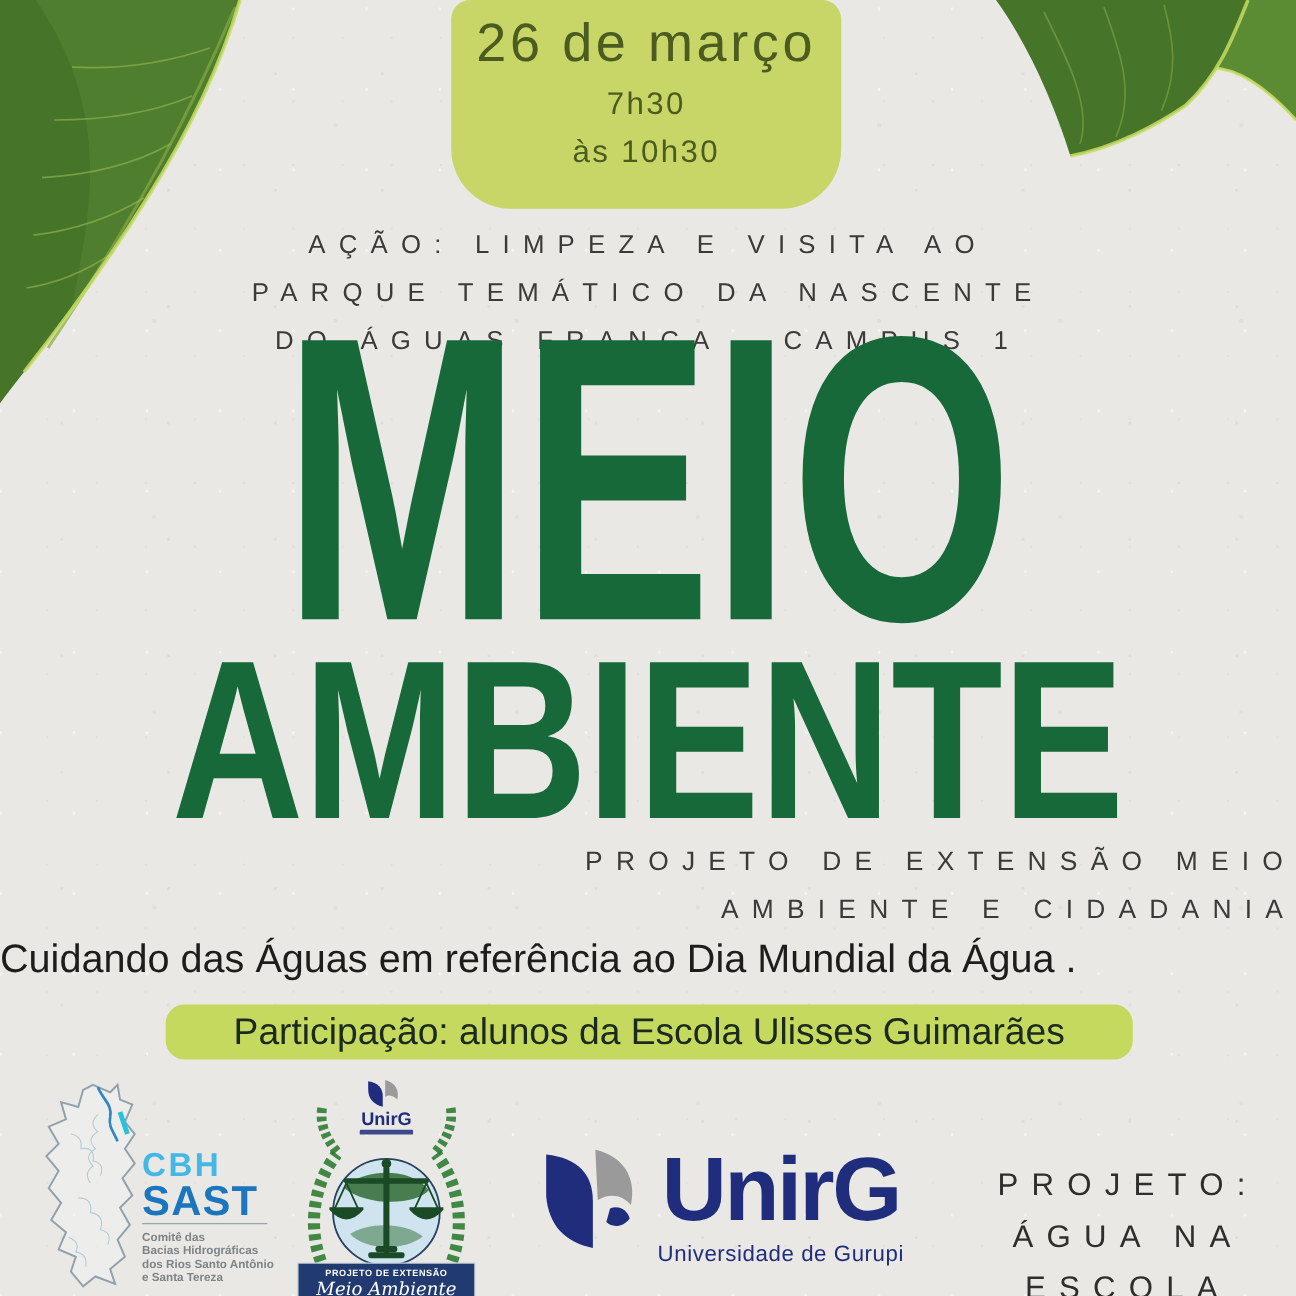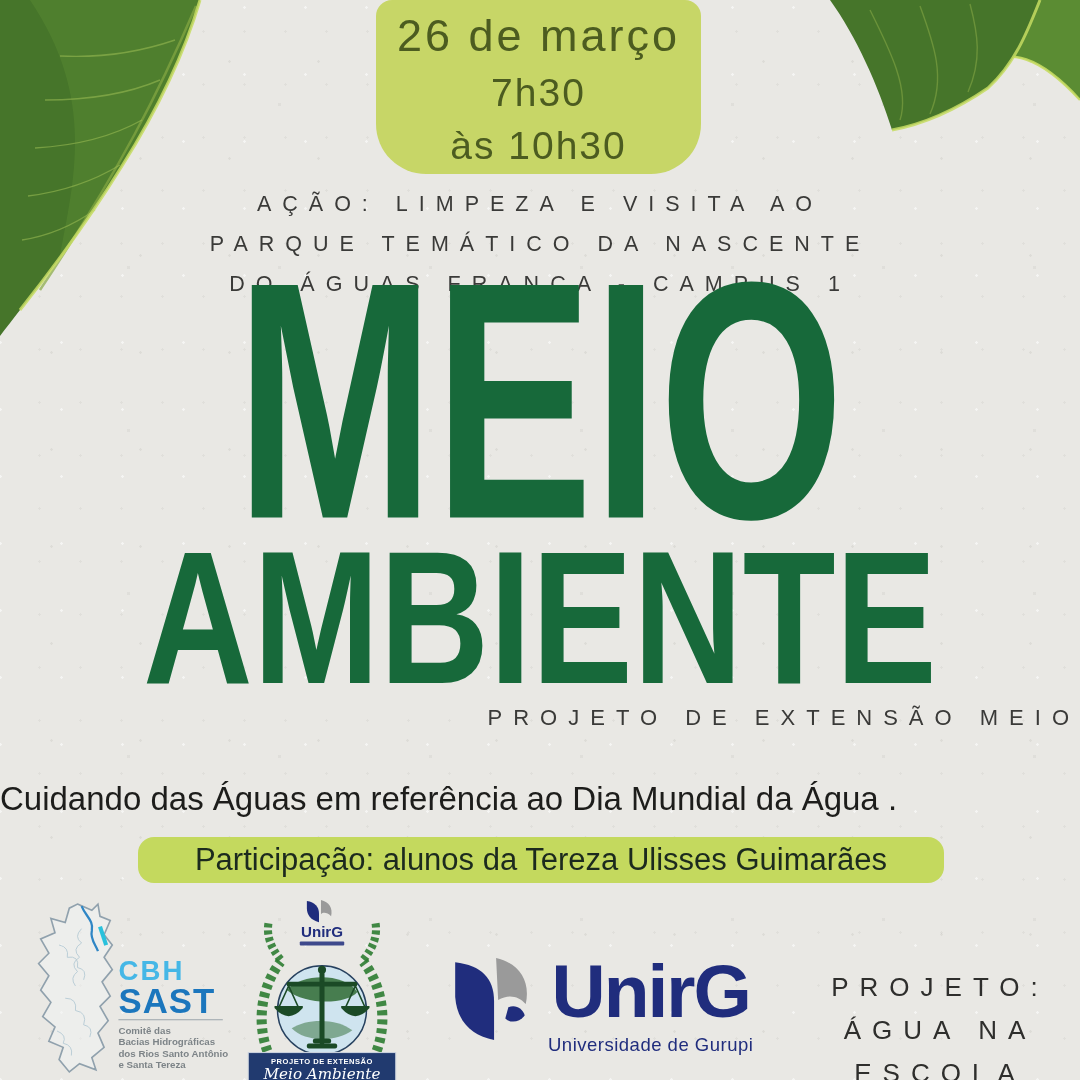--- a/index.html
+++ b/index.html
@@ -25,21 +25,21 @@
 
   
   .leaf-tl{left:0;top:0;}
   .leaf-tr{right:0;top:0;}
 
   
   .date-badge{left:376px;top:0;width:325px;height:174px;background:var(--badge-green);
     border-radius:16px 16px 50px 50px;display:flex;flex-direction:column;align-items:center;
     justify-content:flex-start;padding-top:10px;color:var(--badge-ink);}
   .badge-date{font-size:45px;letter-spacing:3px;}
-  .badge-time{font-size:39px;letter-spacing:2px;margin-top:9px;}
+  .badge-time{font-size:26px;letter-spacing:2px;margin-top:9px;}
 
   
   .caps{width:1080px;text-align:center;color:var(--muted-ink);font-size:21.5px;
     letter-spacing:11px;line-height:40px;}
   .action-text{left:0;top:184px;}
   .subtitle{left:0;top:698px;font-size:22px;text-align:right;}
 
   
   .headline{left:0;width:1080px;text-align:center;color:var(--headline-green);
     font-weight:bold;line-height:1;transform-origin:top center;white-space:nowrap;}
@@ -102,26 +102,27 @@
     <div>AÇÃO: LIMPEZA E VISITA AO</div>
     <div>PARQUE TEMÁTICO DA NASCENTE</div>
     <div>DO ÁGUAS FRANCA - CAMPUS 1</div>
   </div>
 
   <div class="layer headline headline-meio">MEIO</div>
   <div class="layer headline headline-ambiente">AMBIENTE</div>
 
   <div class="layer caps subtitle">
     <div>PROJETO DE EXTENSÃO MEIO</div>
+    <div>AMBIENTE E CIDADANIA</div>
   </div>
 
   <div class="layer description">Cuidando das Águas em referência ao Dia Mundial da Água .</div>
 
   <div class="layer participation-bar">
-    <span>Participação: alunos da Tereza Ulisses Guimarães</span>
+    <span>Participação: alunos da Escola Ulisses Guimarães</span>
   </div>
 
   <svg class="layer cbh-block" width="215" height="176" viewBox="0 0 210 172">
     <g>
       <path d="M62,4 L76,10 L82,4 L84,16 L94,20 L88,34 L96,44 L88,56 L96,68 L86,80 L94,94 L84,104 L92,118 L82,130 L88,144 L76,154 L80,166 L64,160 L54,168 L44,156 L48,144 L34,138 L40,124 L28,114 L36,100 L26,88 L34,74 L24,62 L34,52 L26,38 L40,32 L36,18 L50,22 L54,8 Z" fill="#f2f4f3" fill-opacity=".5" stroke="#90a1ad" stroke-width="1.6"></path>
       <path d="M44,44 q10,2 8,12 q12,-2 10,10 q10,2 6,12" stroke="#b6cbd4" stroke-width=".9" fill="none"></path>
       <path d="M66,28 q-8,8 0,14 q-10,6 -2,14 q-10,6 -2,14 q-8,6 -2,14" stroke="#b6cbd4" stroke-width=".9" fill="none"></path>
       <path d="M50,96 q12,0 10,12 q12,2 8,14 q10,2 6,12" stroke="#b6cbd4" stroke-width=".9" fill="none"></path>
       <path d="M42,128 q10,4 6,12 q10,2 8,12" stroke="#b6cbd4" stroke-width=".9" fill="none"></path>
       <path d="M66,6 C70,16 78,20 76,30 C74,38 80,44 82,50" stroke="#2f86c5" stroke-width="2.2" fill="none"></path>

